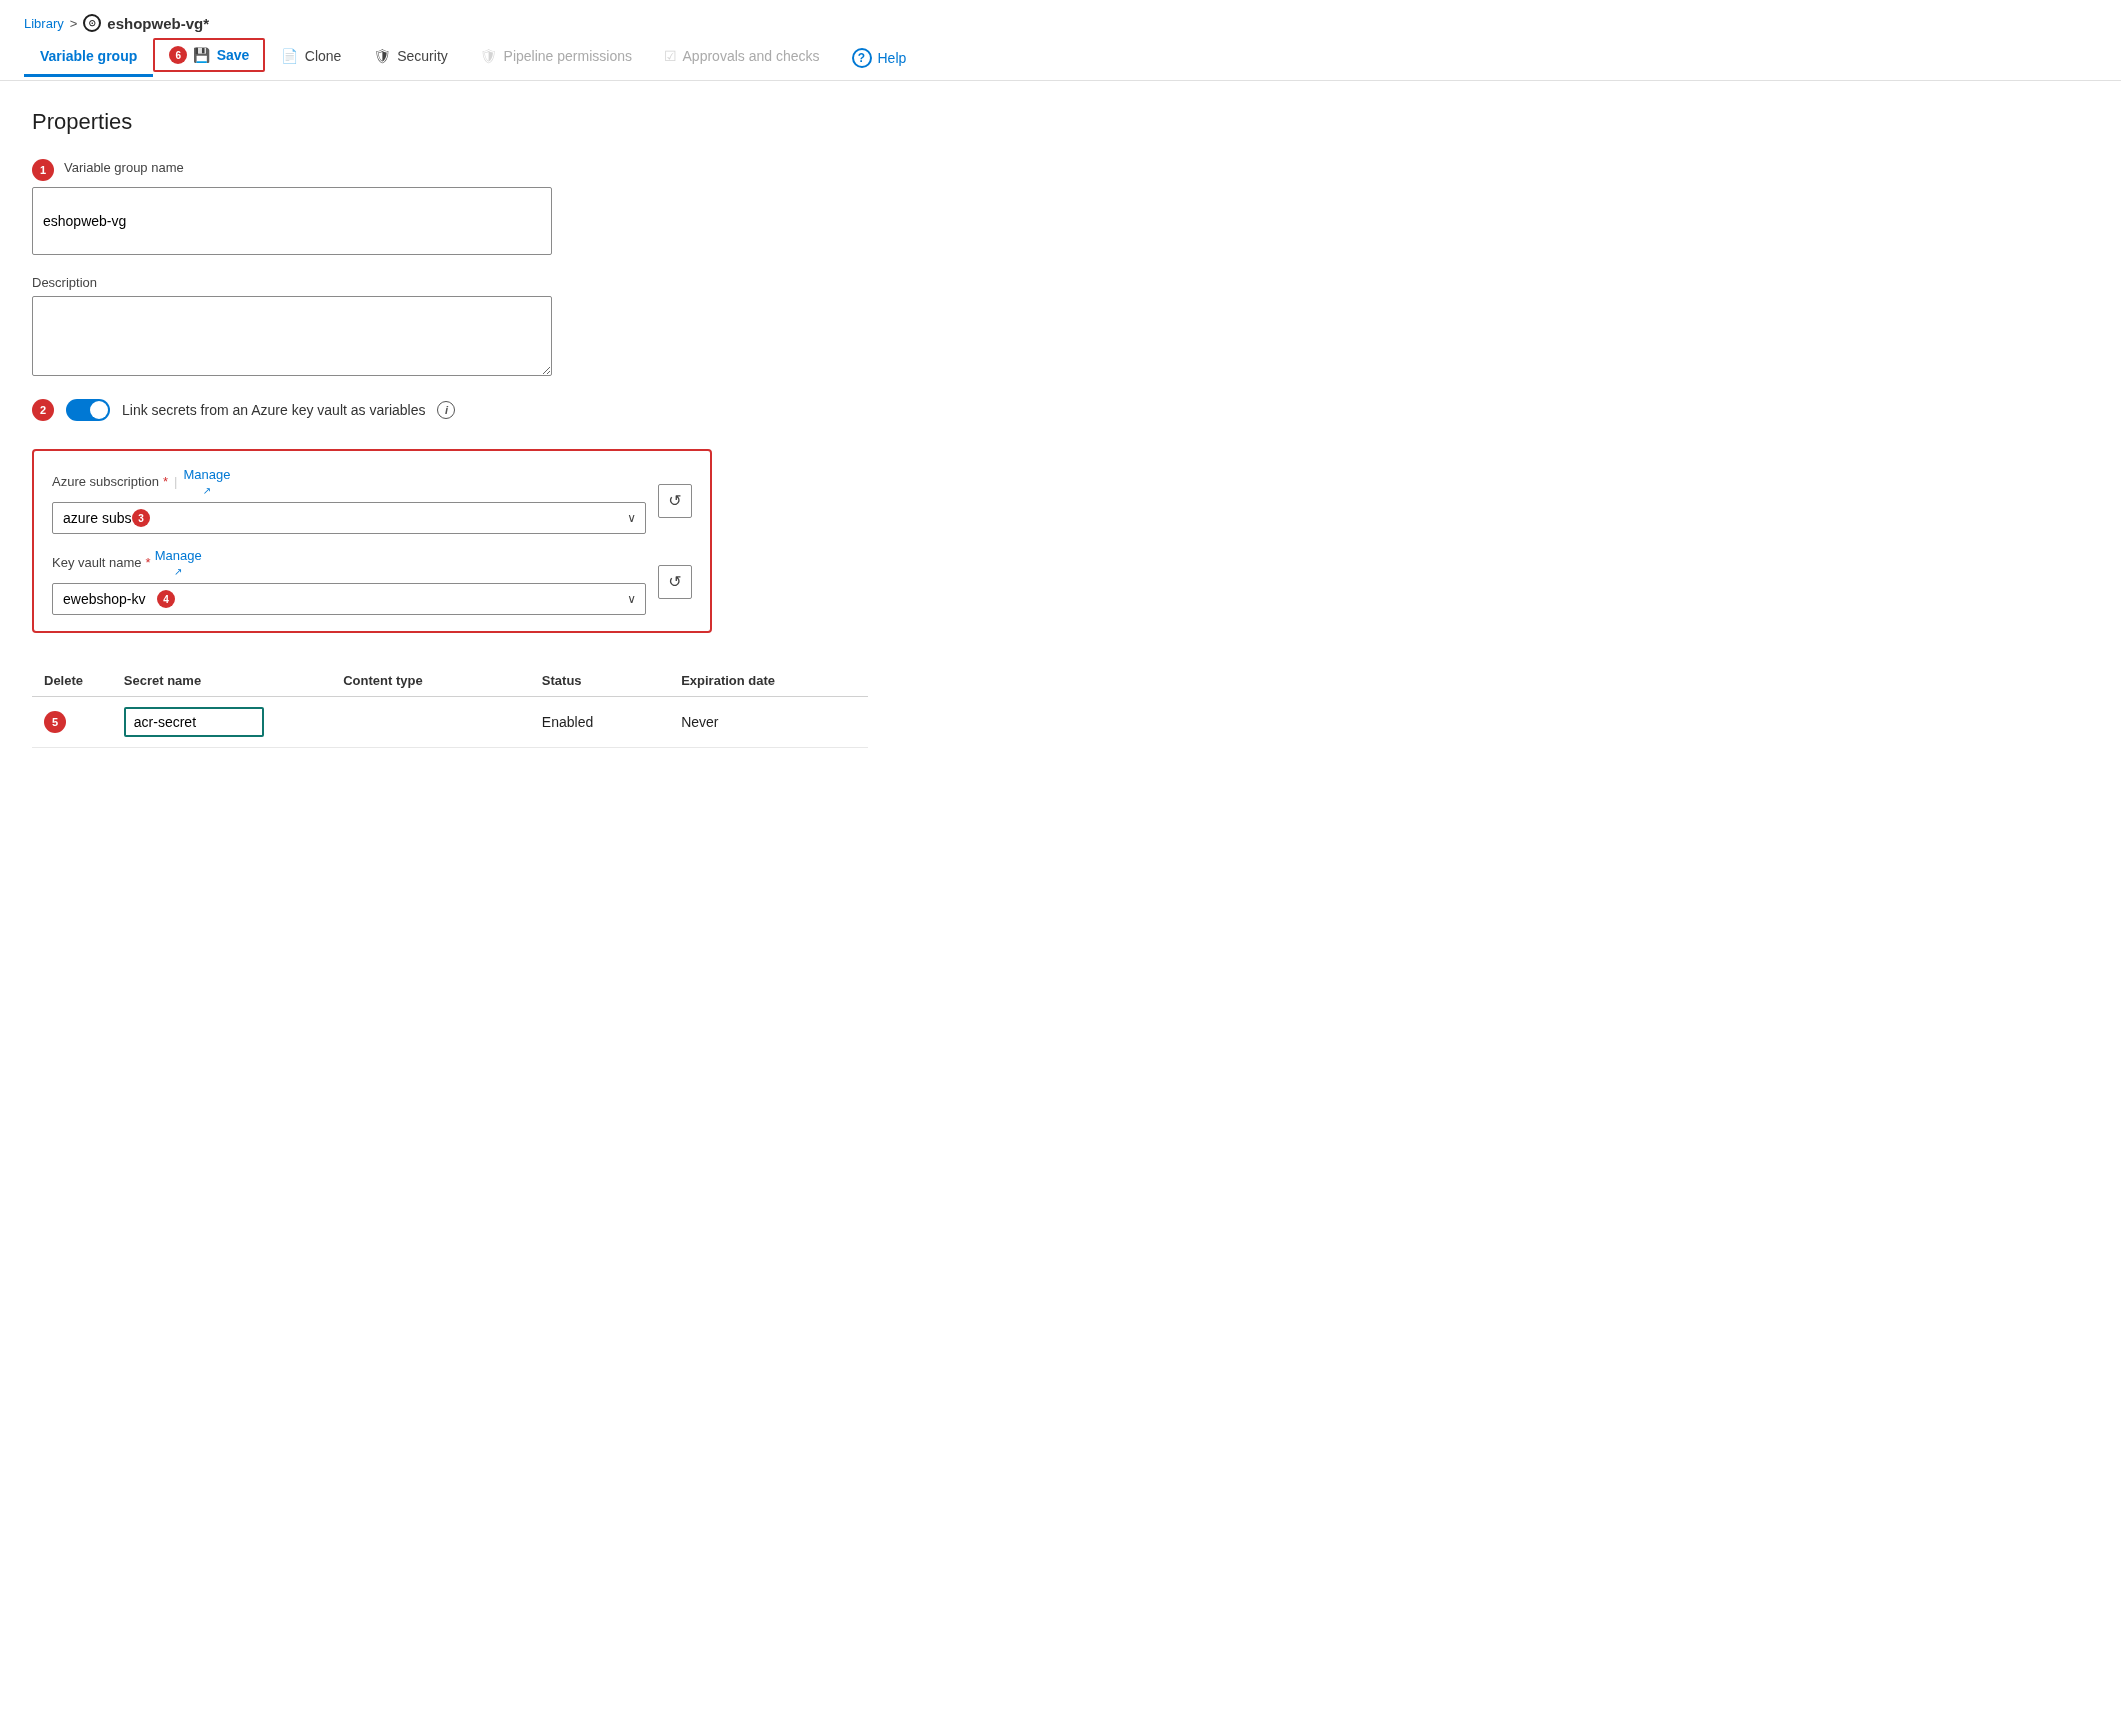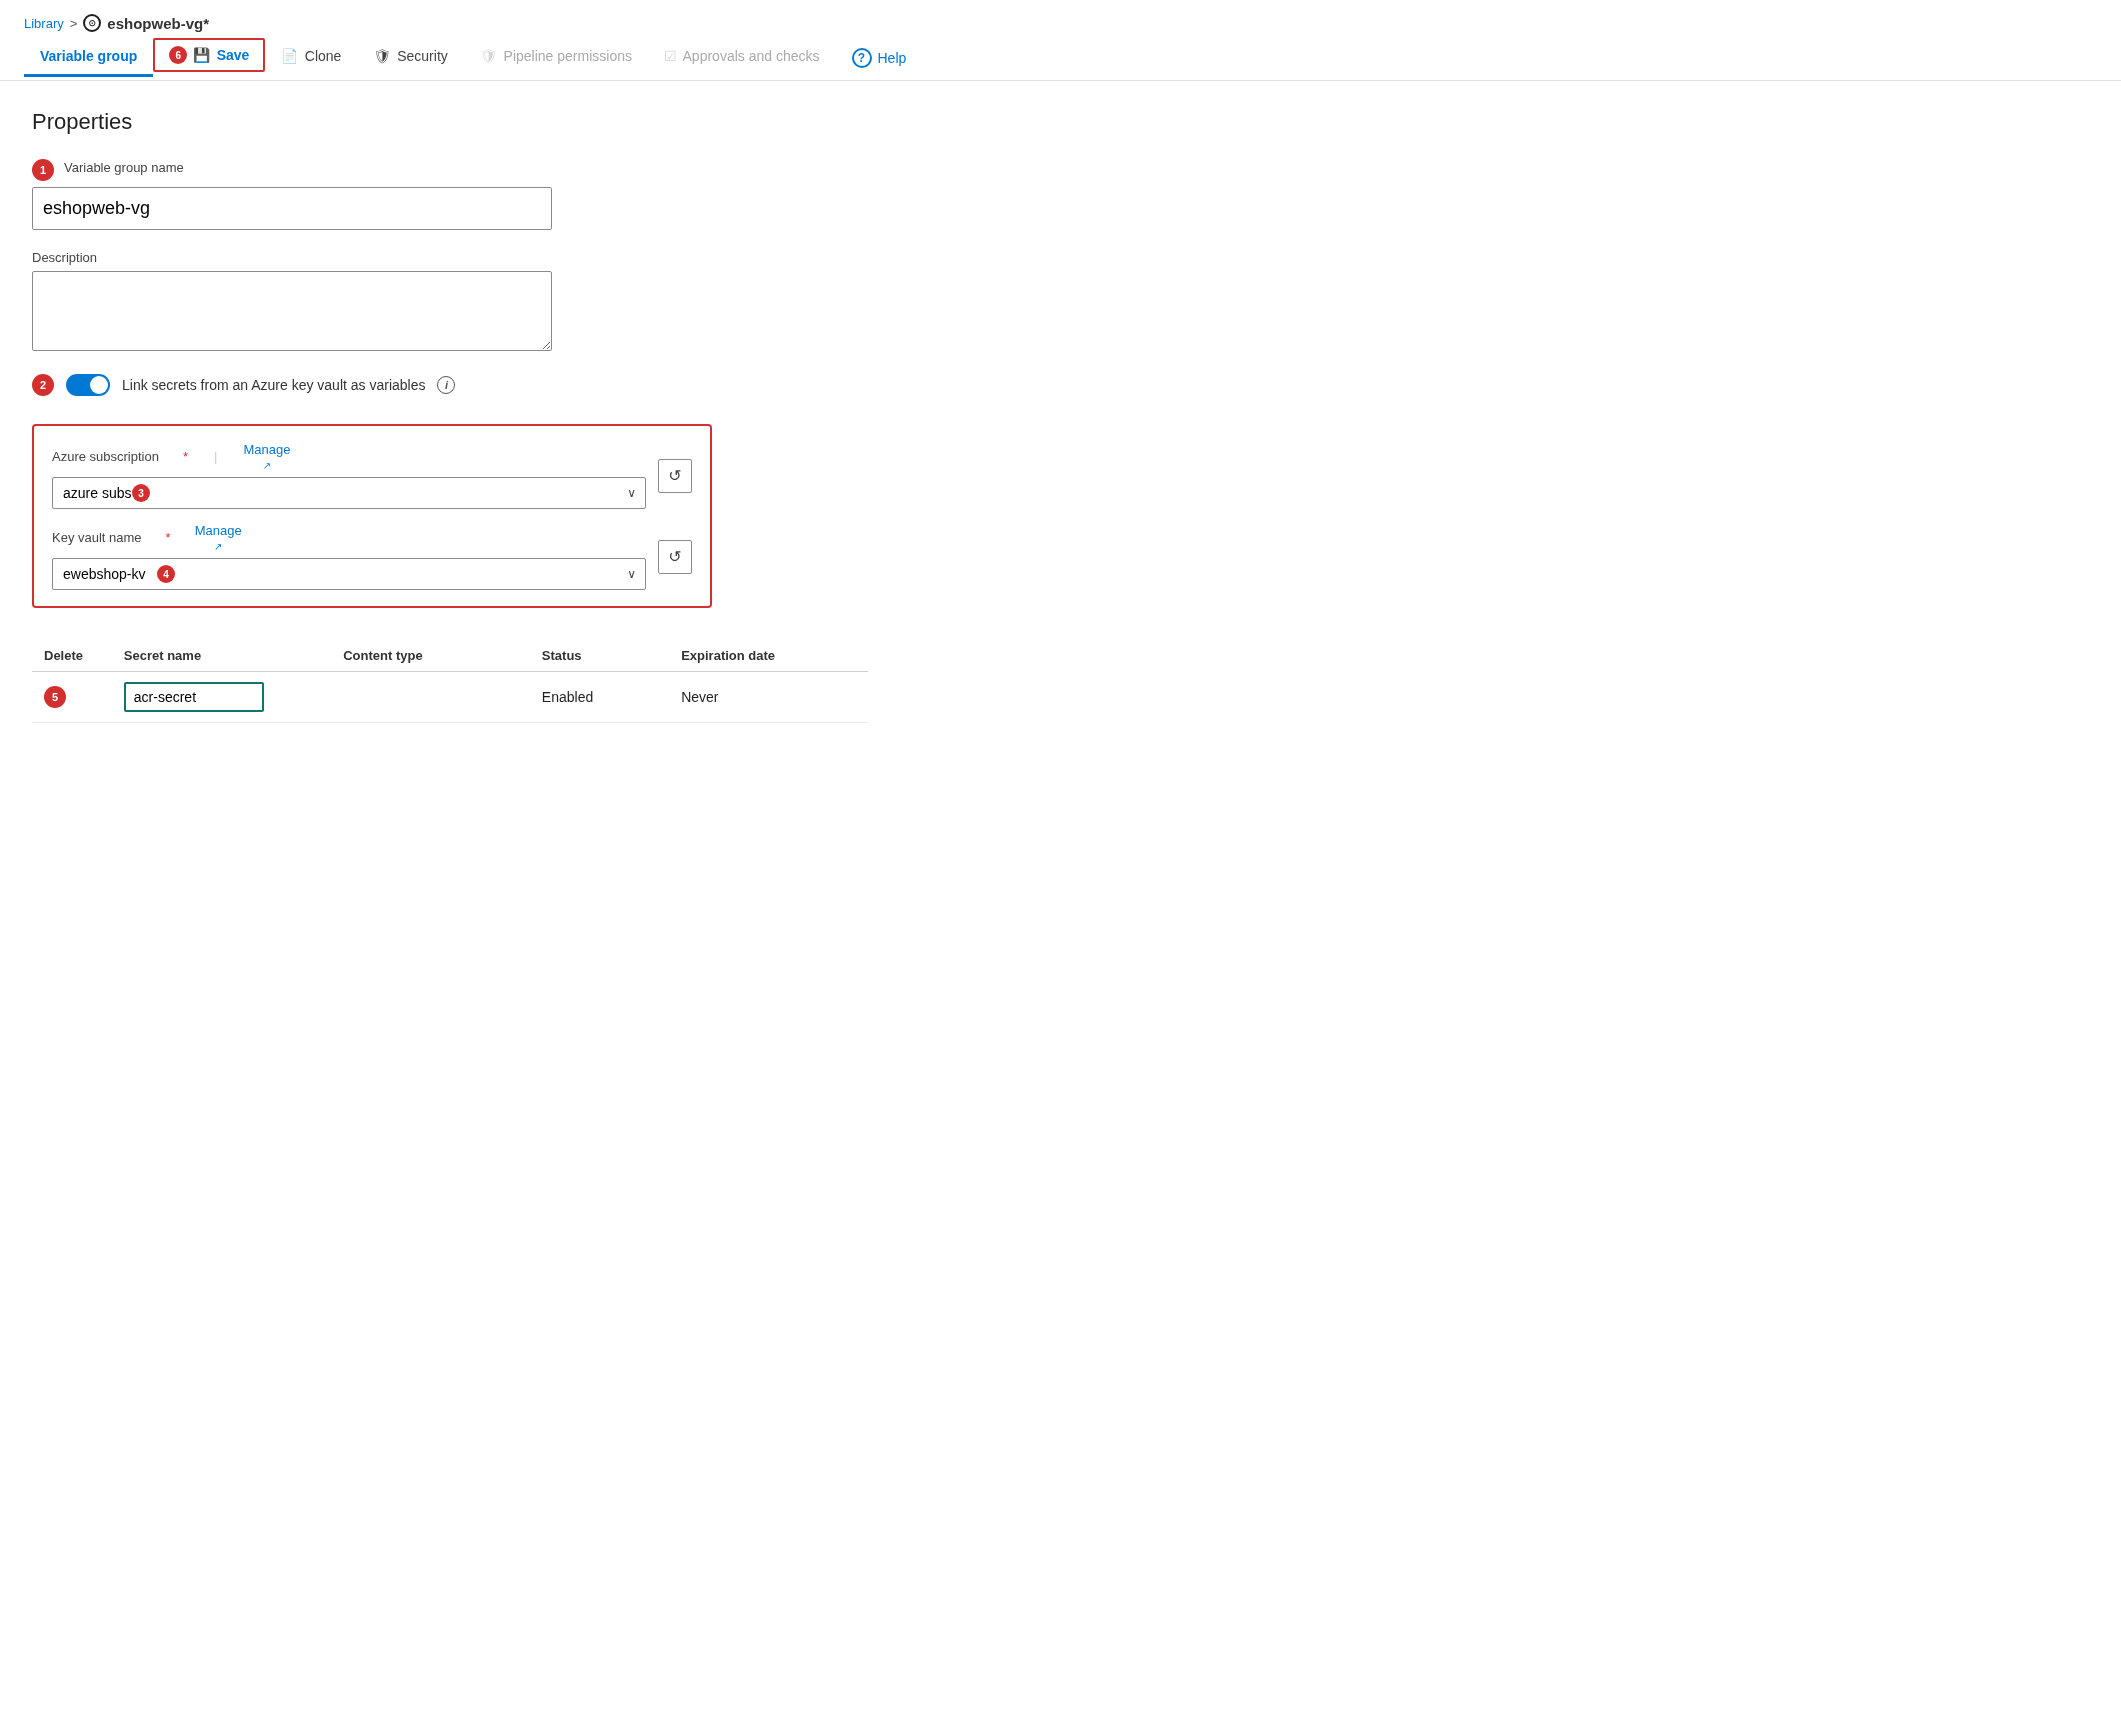--- a/index.html
+++ b/index.html
@@ -104,22 +104,22 @@
       display: flex;
       align-items: center;
       gap: 4px;
     }
 
     .form-input {
       width: 100%;
       max-width: 520px;
       border: 1px solid #8a8a8a;
       border-radius: 2px;
-      padding: 10px 10px;
-      font-size: 18px;
+      padding: 25px 10px;
+      font-size: 14px;
       font-family: inherit;
       outline: none;
     }
 
     .form-textarea {
       width: 100%;
       max-width: 520px;
       height: 80px;
       border: 1px solid #8a8a8a;
       border-radius: 2px;
@@ -205,21 +205,21 @@
     .vault-row:last-child { margin-bottom: 0; }
 
     .vault-field-group { flex: 1; }
 
     .vault-field-label {
       font-size: 13px;
       color: #444;
       margin-bottom: 6px;
       display: flex;
       align-items: center;
-      gap: 24px;
+      gap: 4px;
     }
     .manage-link {
       color: #0078d4;
       text-decoration: none;
       cursor: pointer;
       display: inline-flex;
       align-items: center;
       gap: 3px;
       flex-direction: column;
     }

